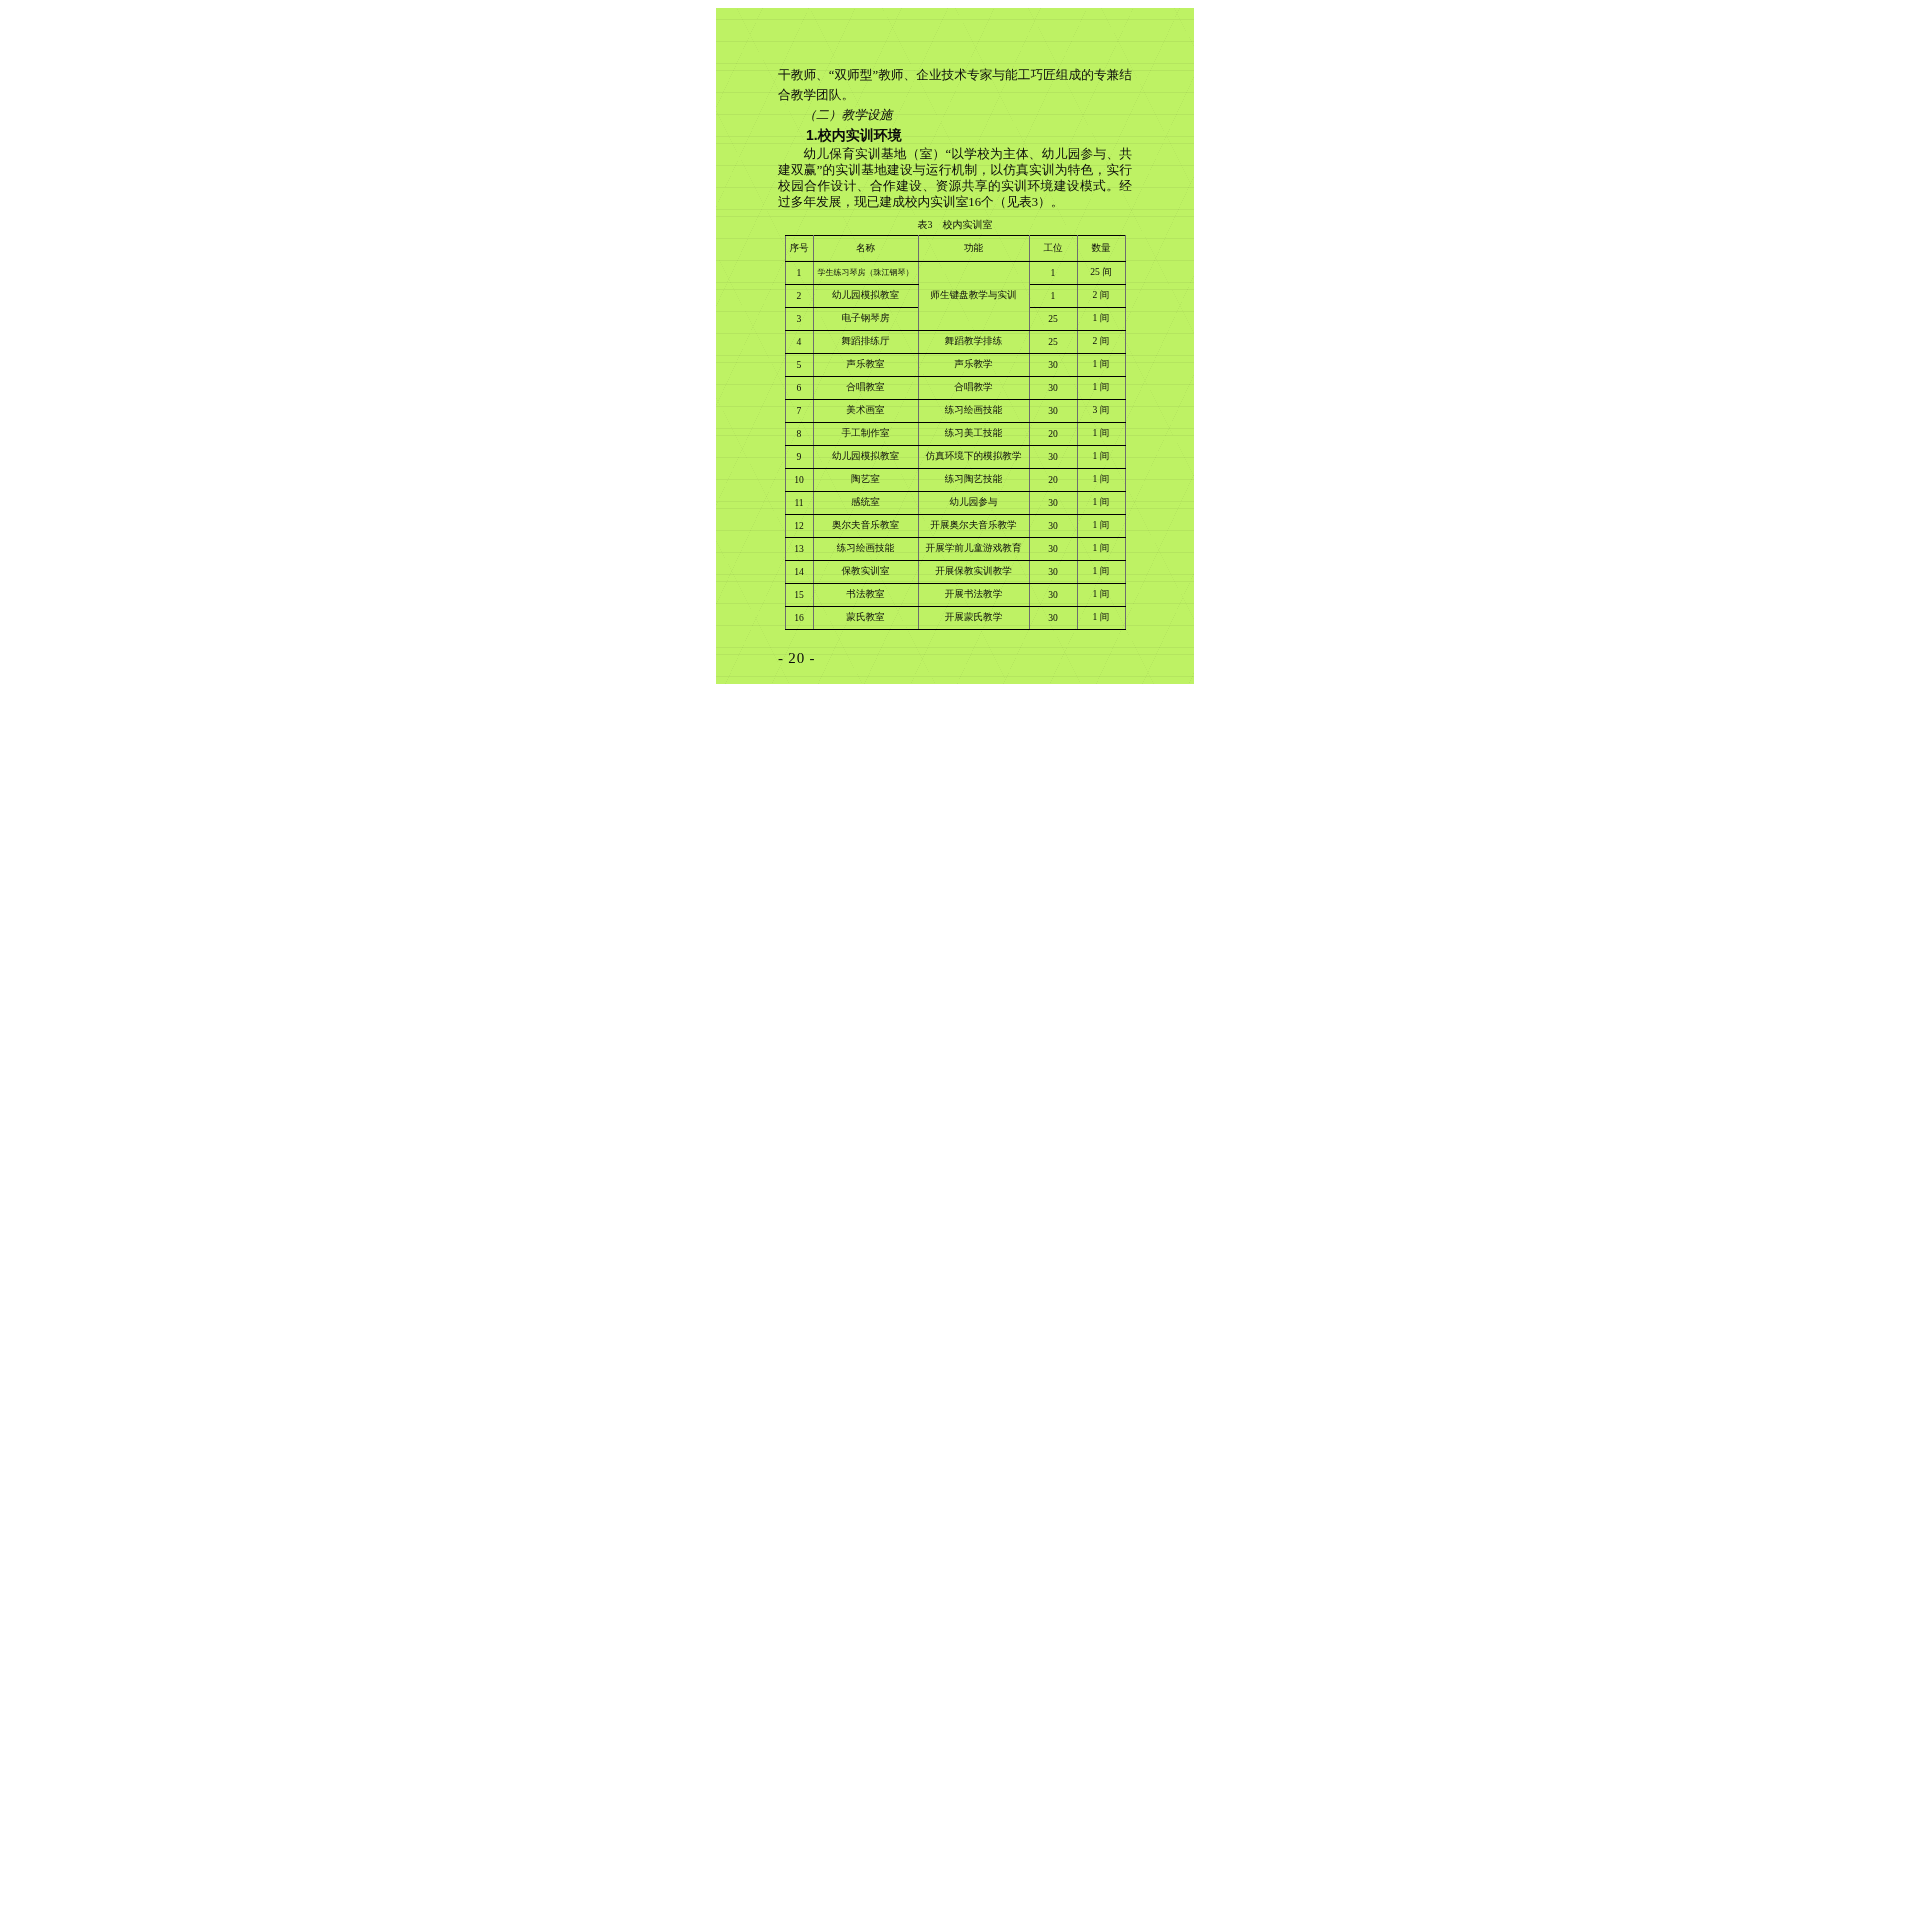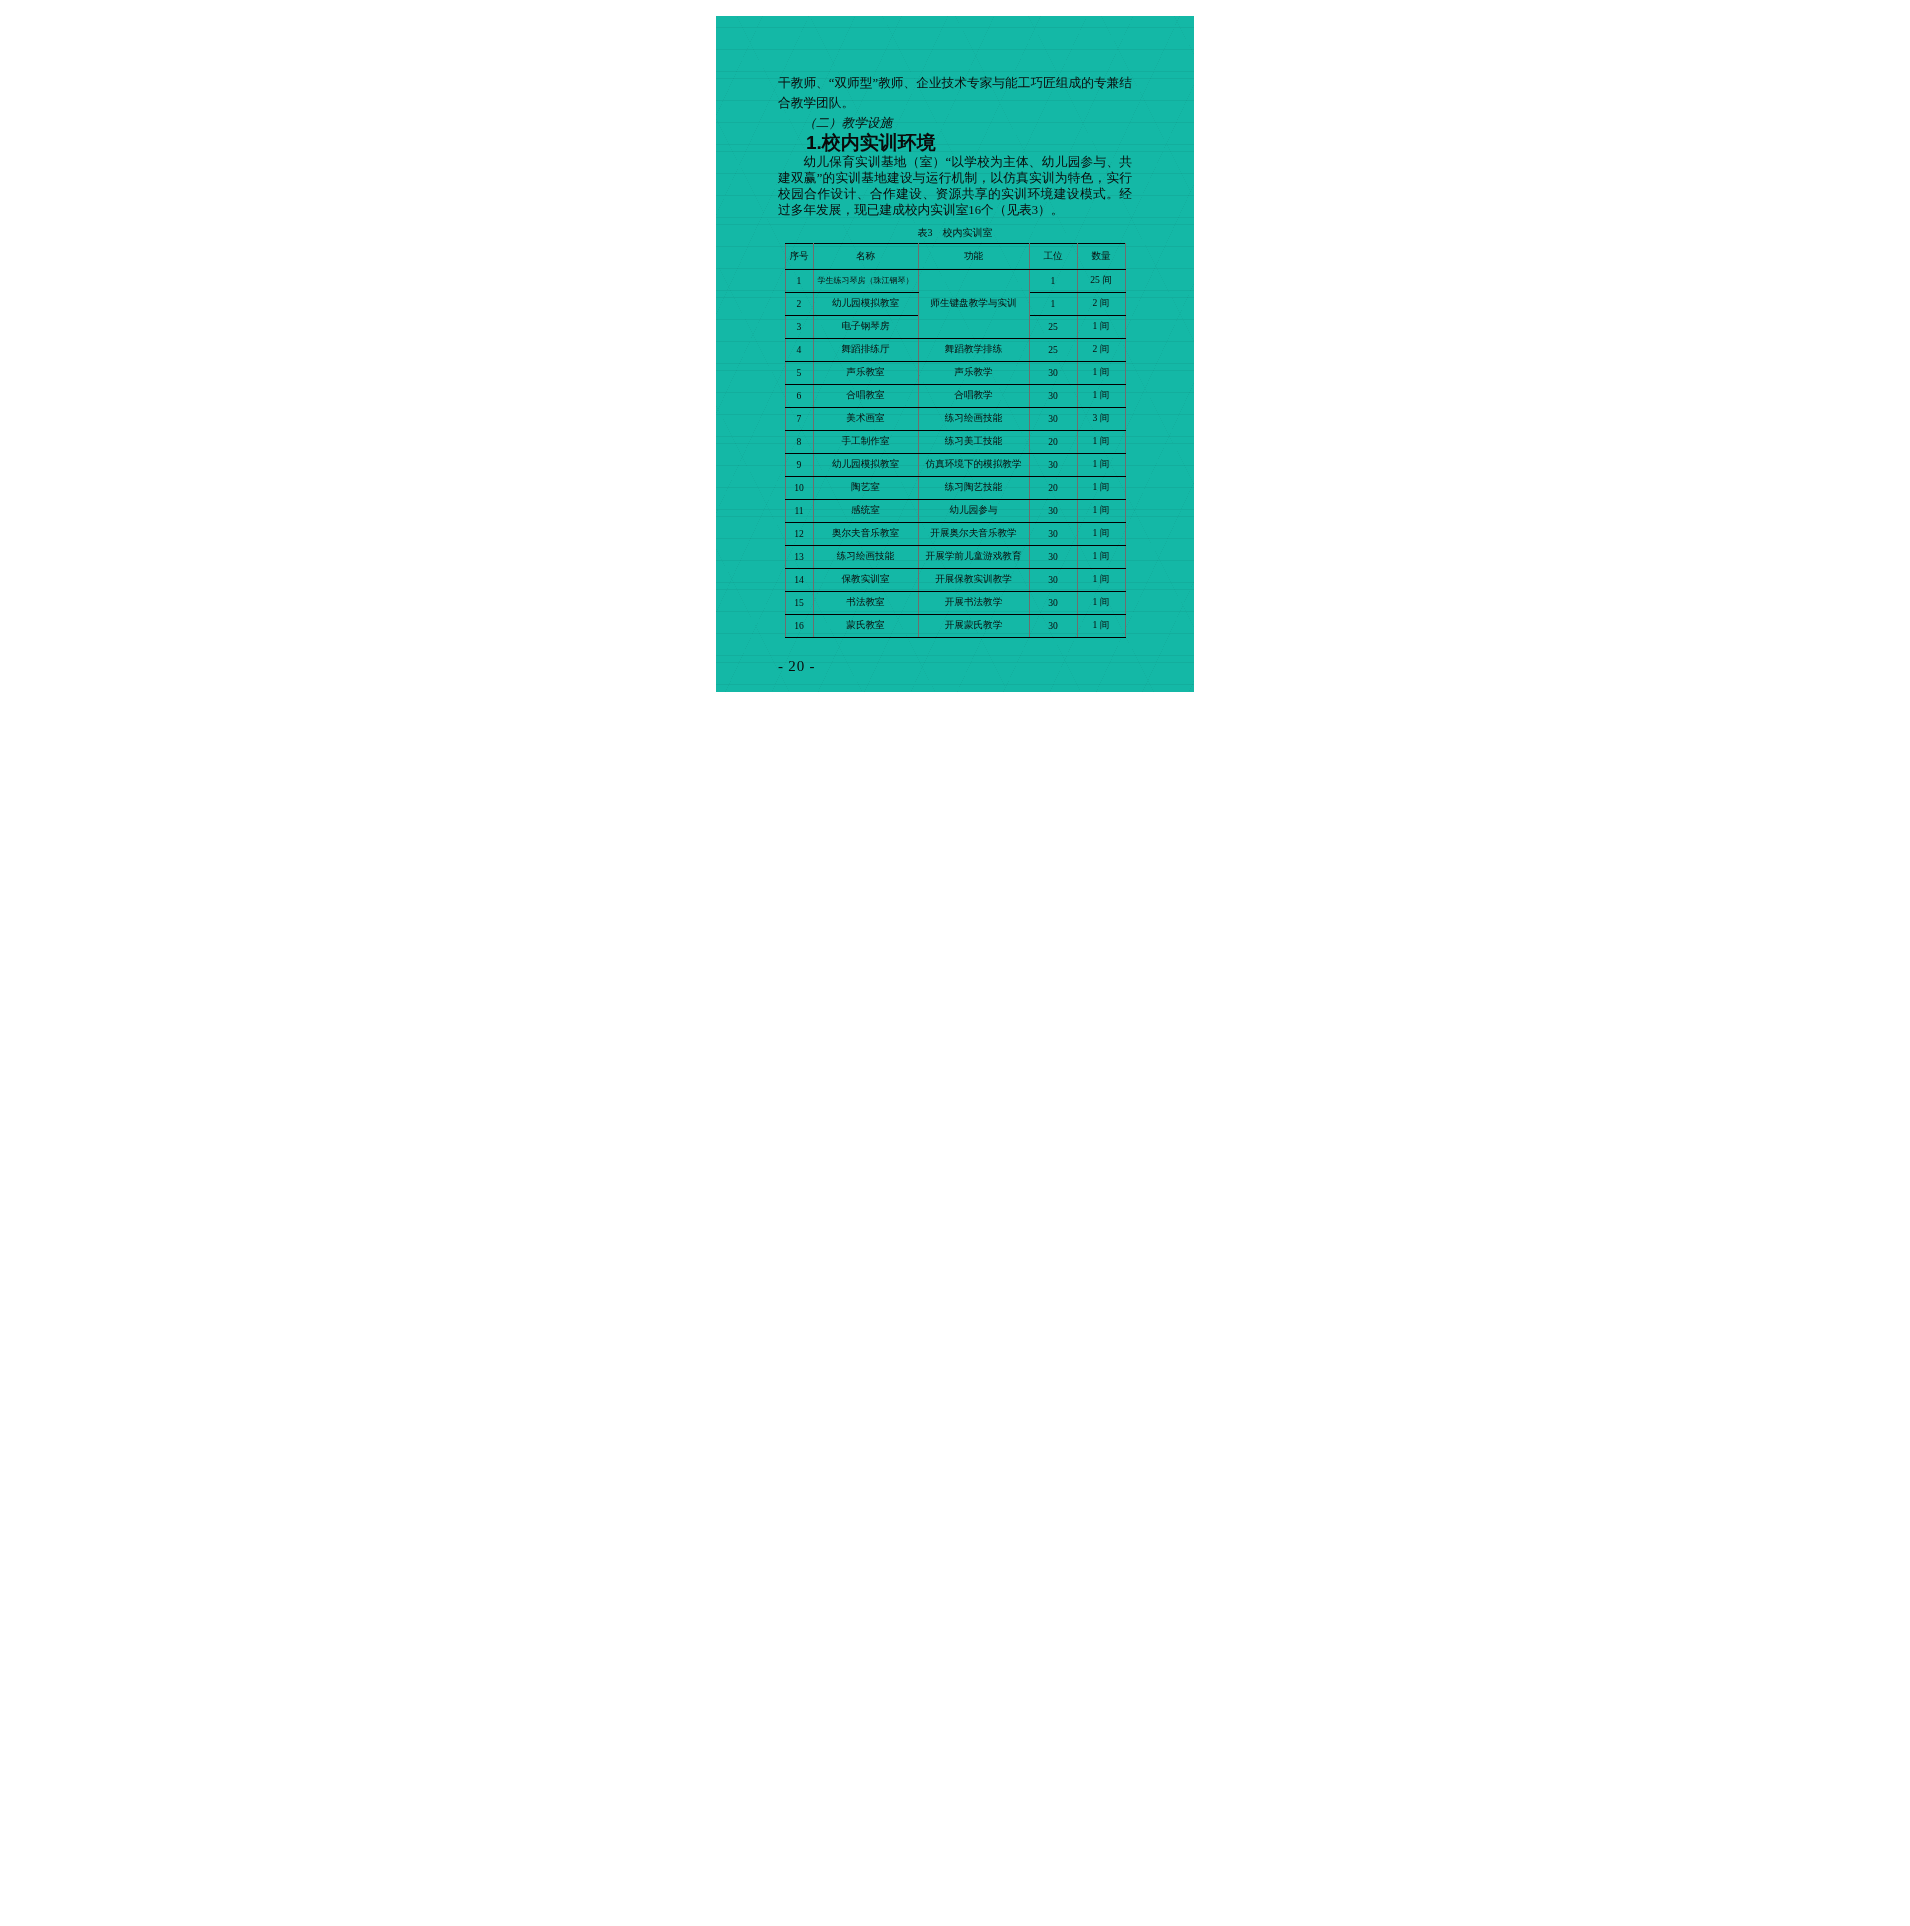--- a/index.html
+++ b/index.html
@@ -4,22 +4,22 @@
 <style>
   html, body {
     margin: 0;
     padding: 0;
     background: #ffffff;
   }
   .page {
     position: relative;
     width: 478px;
     height: 676px;
-    margin: 16px auto;
-    background: #14b8a6;
+    margin: 8px auto;
+    background: #bef264;
     color: #0a0a0a;
     font-family: "Liberation Serif", serif;
     overflow: hidden;
   }
   
   .texture {
     position: absolute;
     inset: 0;
     pointer-events: none;
     background-image:
@@ -47,21 +47,21 @@
     margin: 0;
     padding-left: 25.4px;
     font-size: 12.7px;
     line-height: 20px;
     font-weight: normal;
     font-style: italic;
   }
   .heading-l3 {
     margin: 0;
     padding-left: 28px;
-    font-size: 19px;
+    font-size: 14px;
     line-height: 20.4px;
     font-weight: bold;
     font-family: "Liberation Sans", sans-serif;
   }
   .p2 {
     line-height: 16px;
     text-indent: 25.4px;
   }
   .table-caption {
     margin-top: 9.2px;

